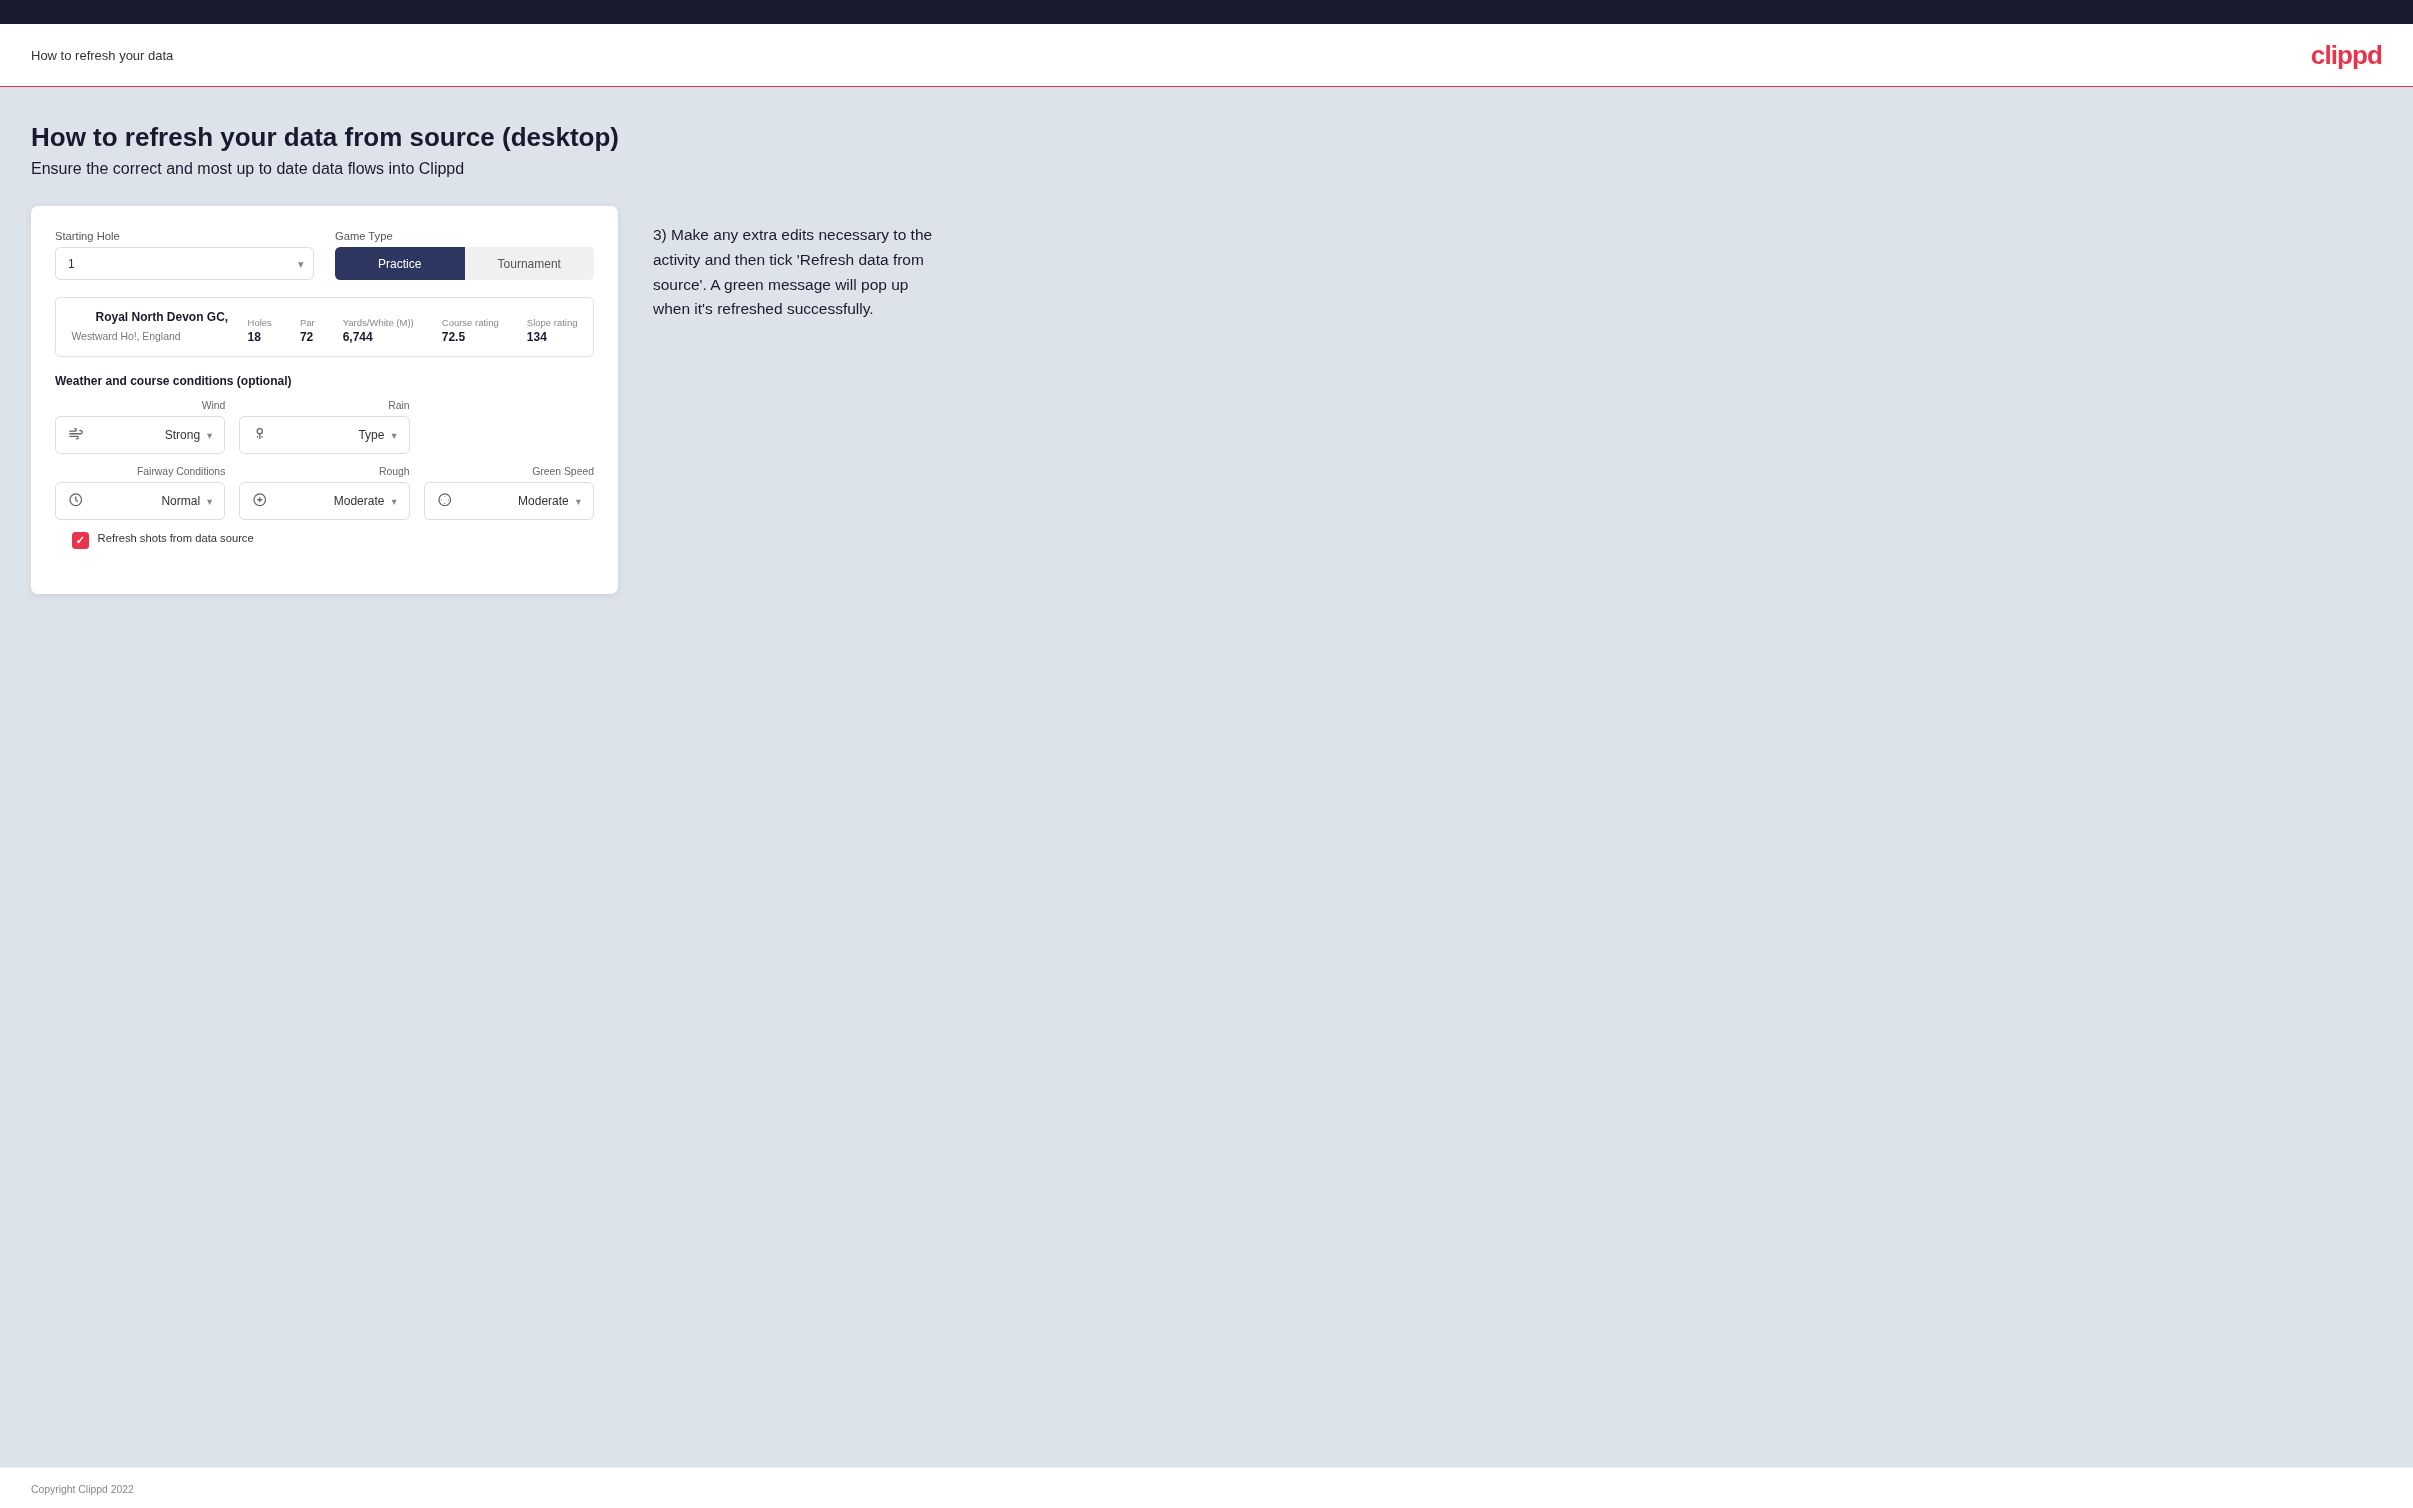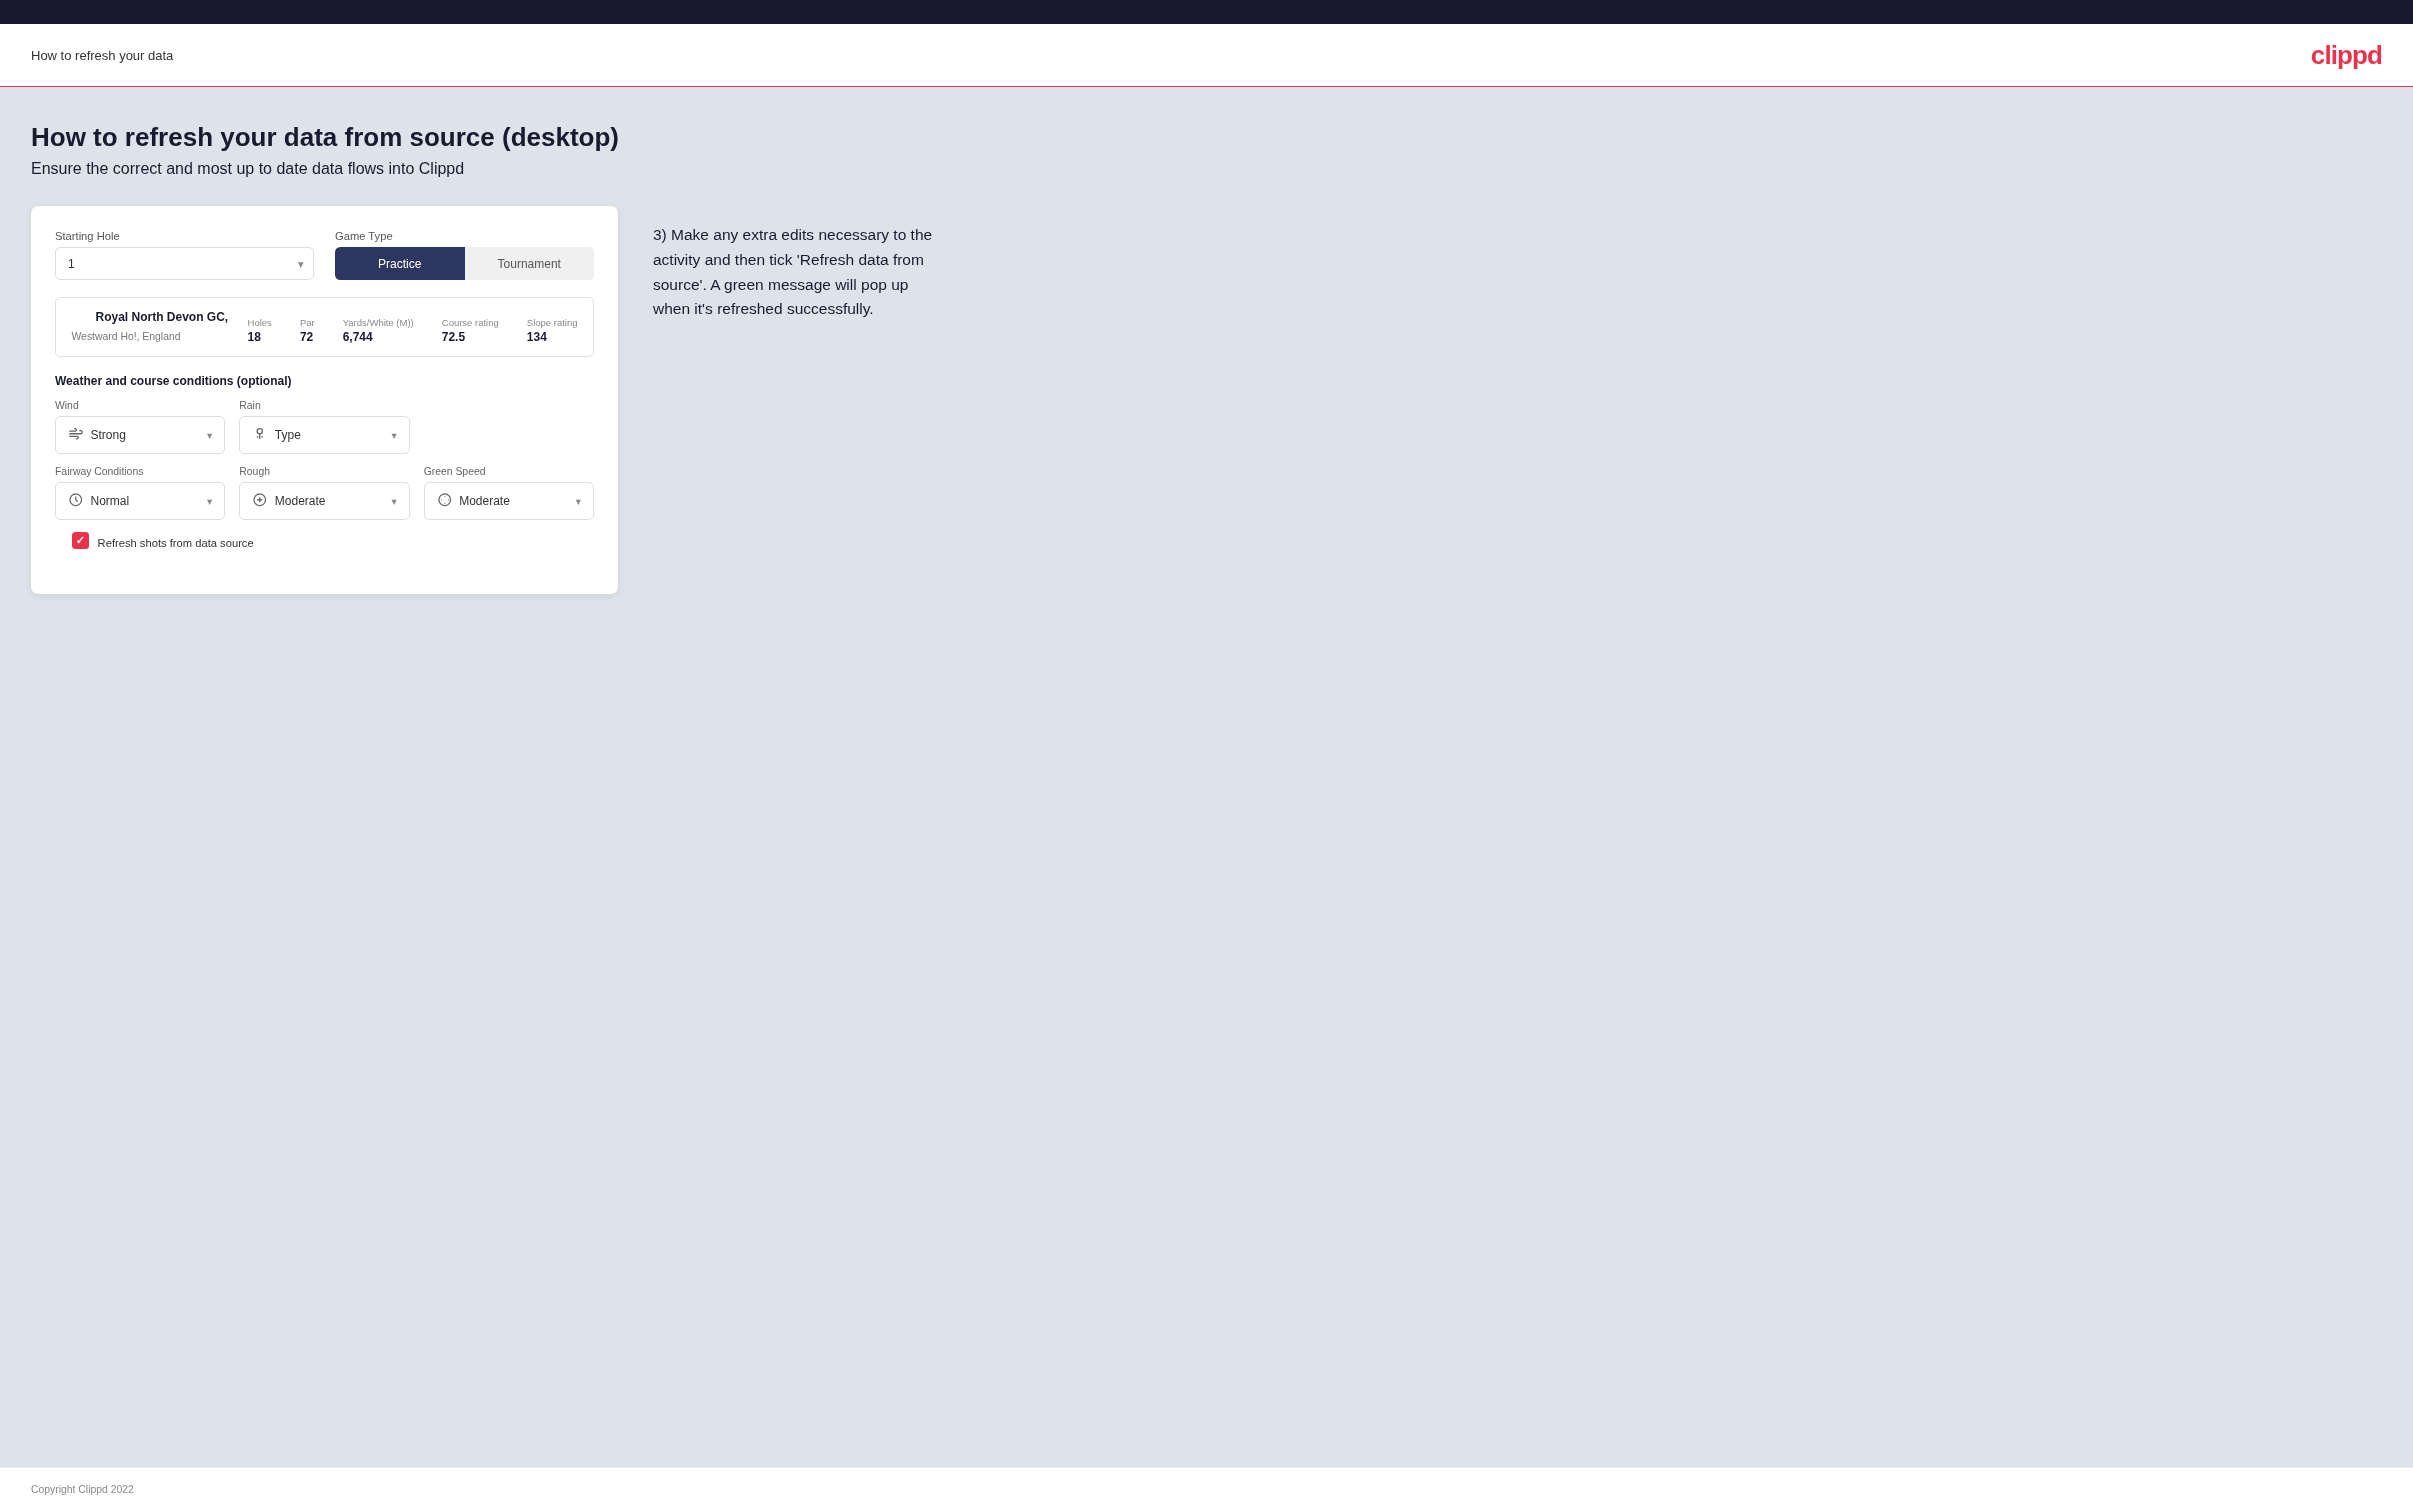--- a/index.html
+++ b/index.html
@@ -230,32 +230,33 @@
     }
 
     .conditions-grid {
       display: flex;
       gap: 14px;
       margin-bottom: 12px;
     }
 
     .condition-group {
       flex: 1;
+      text-align: right;
     }
 
     .condition-label {
       font-size: 10.4px;
       color: #666;
       margin-bottom: 5.2px;
       display: block;
     }
 
     .checkbox-row {
       display: flex;
-      align-items: flex-end;
+      align-items: flex-start;
       gap: 8.6px;
       margin-bottom: 21px;
       margin-top: 10.4px;
       padding-left: 17px;
     }
 
     .checkbox-custom {
       width: 17px;
       height: 17px;
       background: #e8334a;

